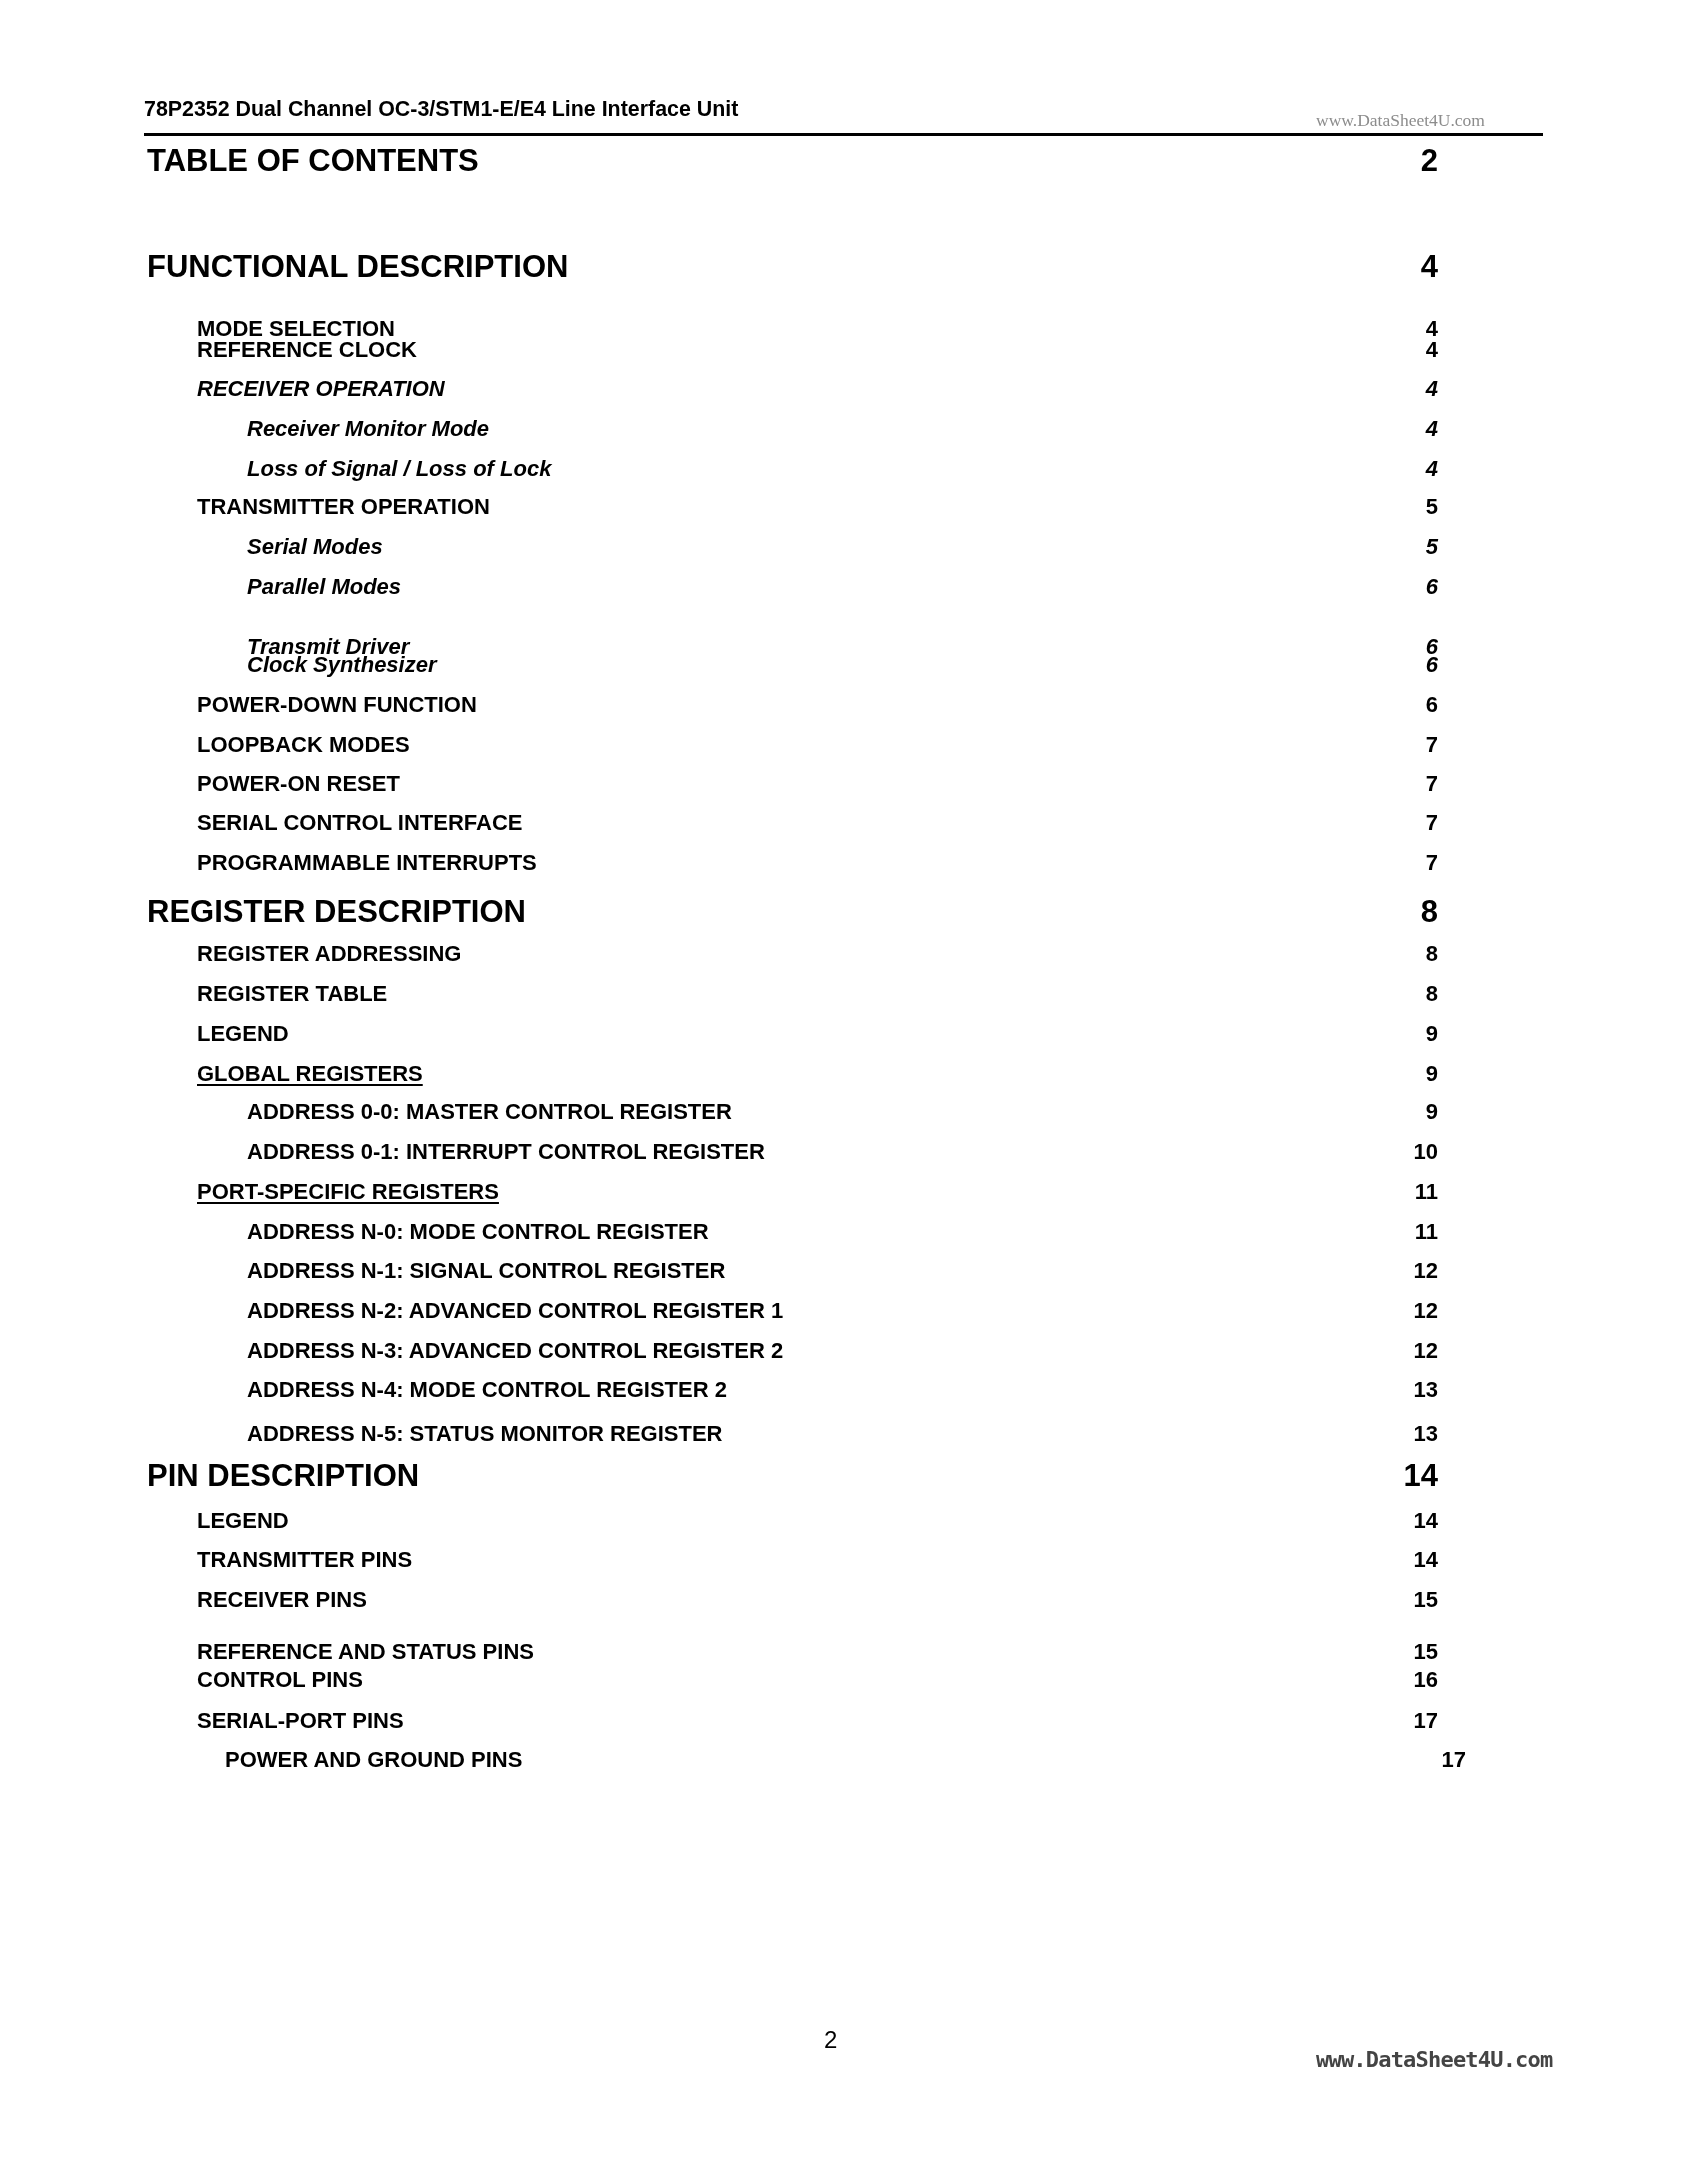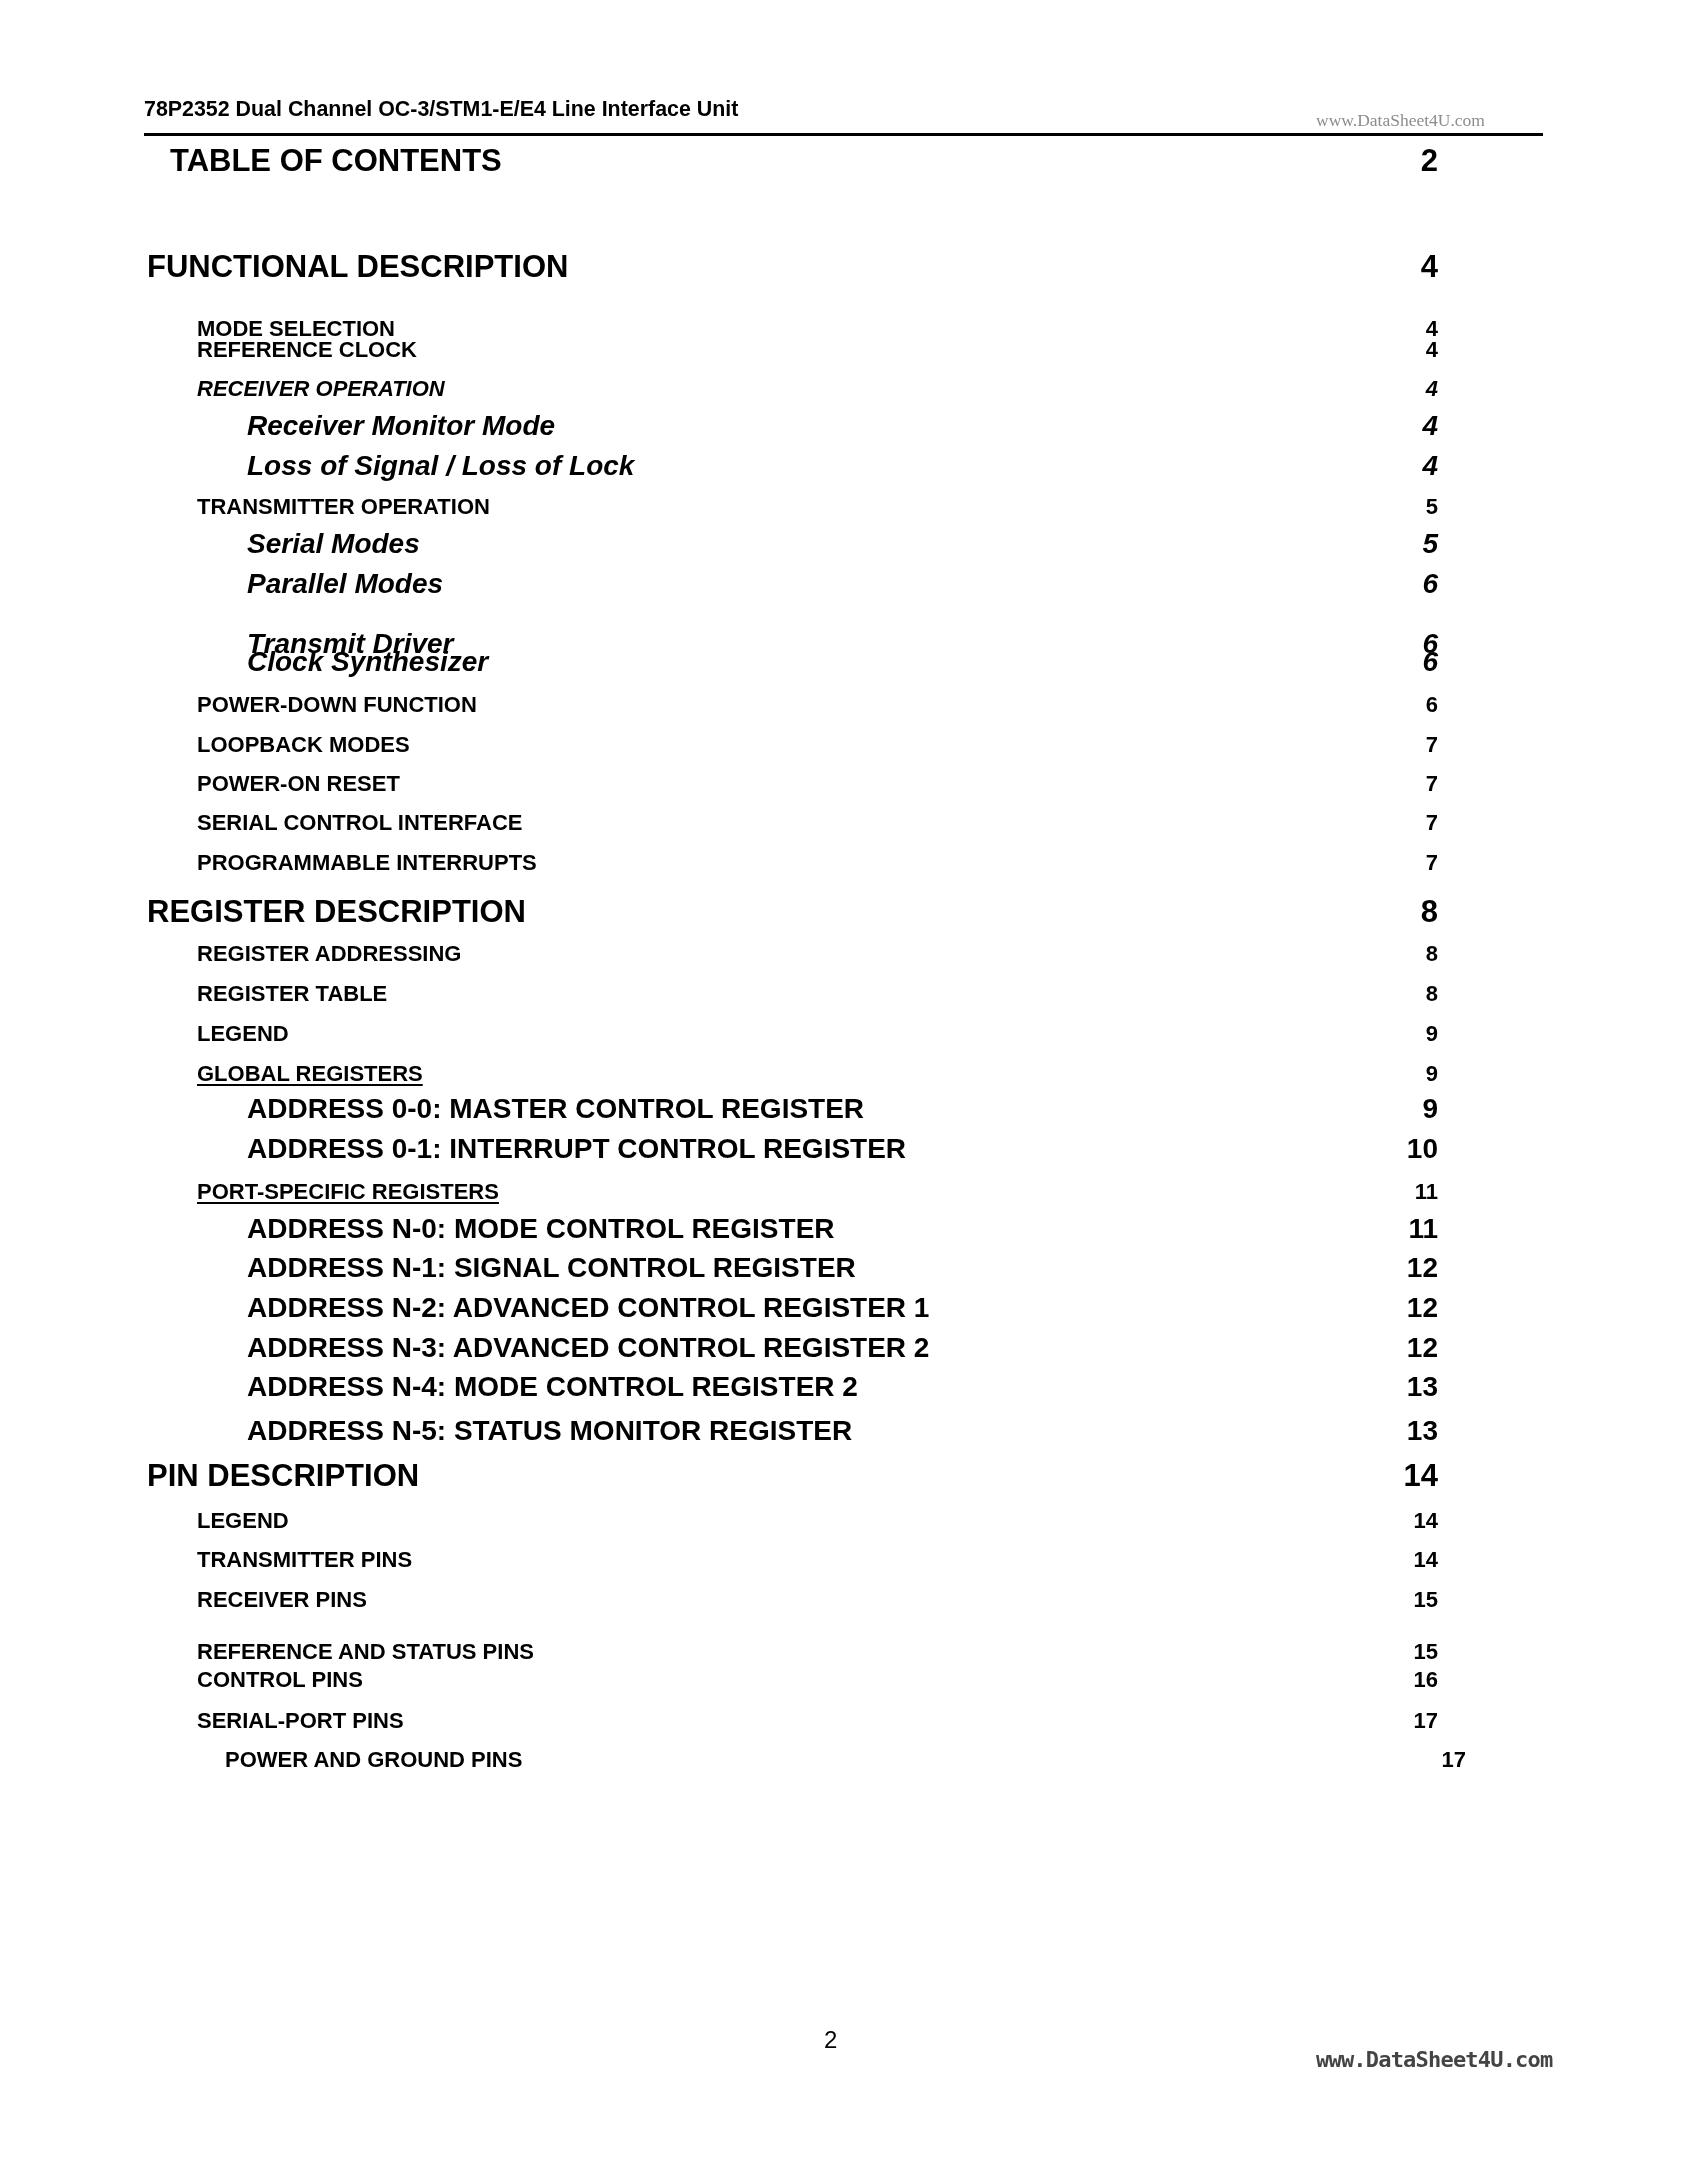--- a/index.html
+++ b/index.html
@@ -6,24 +6,24 @@
   body { width:1687px; height:2183px; position:relative; overflow:hidden;
          font-family:"Liberation Sans", sans-serif; color:#000; }
   .hdr-title { position:absolute; left:144px; top:97px; font-size:21.4px; font-weight:bold;
                line-height:24px; white-space:nowrap; }
   .hdr-wm { position:absolute; left:1316px; top:110px; font-size:17.5px; line-height:20.6px;
             color:#8c8c8c; font-family:"Liberation Serif", serif; white-space:nowrap; }
   .hdr-rule { position:absolute; left:144px; top:133px; width:1399px; height:3.2px; background:#000; }
   .row { position:absolute; left:0; width:1687px; height:35px; }
   .row .lbl { position:absolute; bottom:0; white-space:nowrap; font-weight:bold; line-height:1; }
   .row .pg { position:absolute; bottom:0; right:249px; font-weight:bold; line-height:1; white-space:nowrap; text-align:right; }
-  .l0 .lbl, .l0 .pg { font-size:31px;margin-left:23px; }
+  .l0 .lbl, .l0 .pg { font-size:31px; }
   .l1 .lbl, .l1 .pg { font-size:31px; }
   .l2 .lbl, .l2 .pg { font-size:22px; }
-  .l3 .lbl, .l3 .pg { font-size:28px;text-align:right; }
+  .l3 .lbl, .l3 .pg { font-size:22px;text-align:right; }
   .l0 .lbl, .l1 .lbl { left:147px; }
   .l2 .lbl { left:197px; }
   .l3 .lbl { left:247px; }
   .it .lbl, .it .pg { font-style:italic; }
   .ul .lbl { text-decoration:underline; text-decoration-thickness:2.4px; text-underline-offset:3.2px; }
   .page-num { position:absolute; left:824px; top:2026px; font-size:24px; line-height:27px; }
   .footer-wm { position:absolute; left:1316px; top:2047px; font-size:22px; line-height:25.4px;
                color:#444; font-weight:bold; font-family:"DejaVu Sans Mono", monospace;
                letter-spacing:-0.8px; white-space:nowrap; }
 </style>

